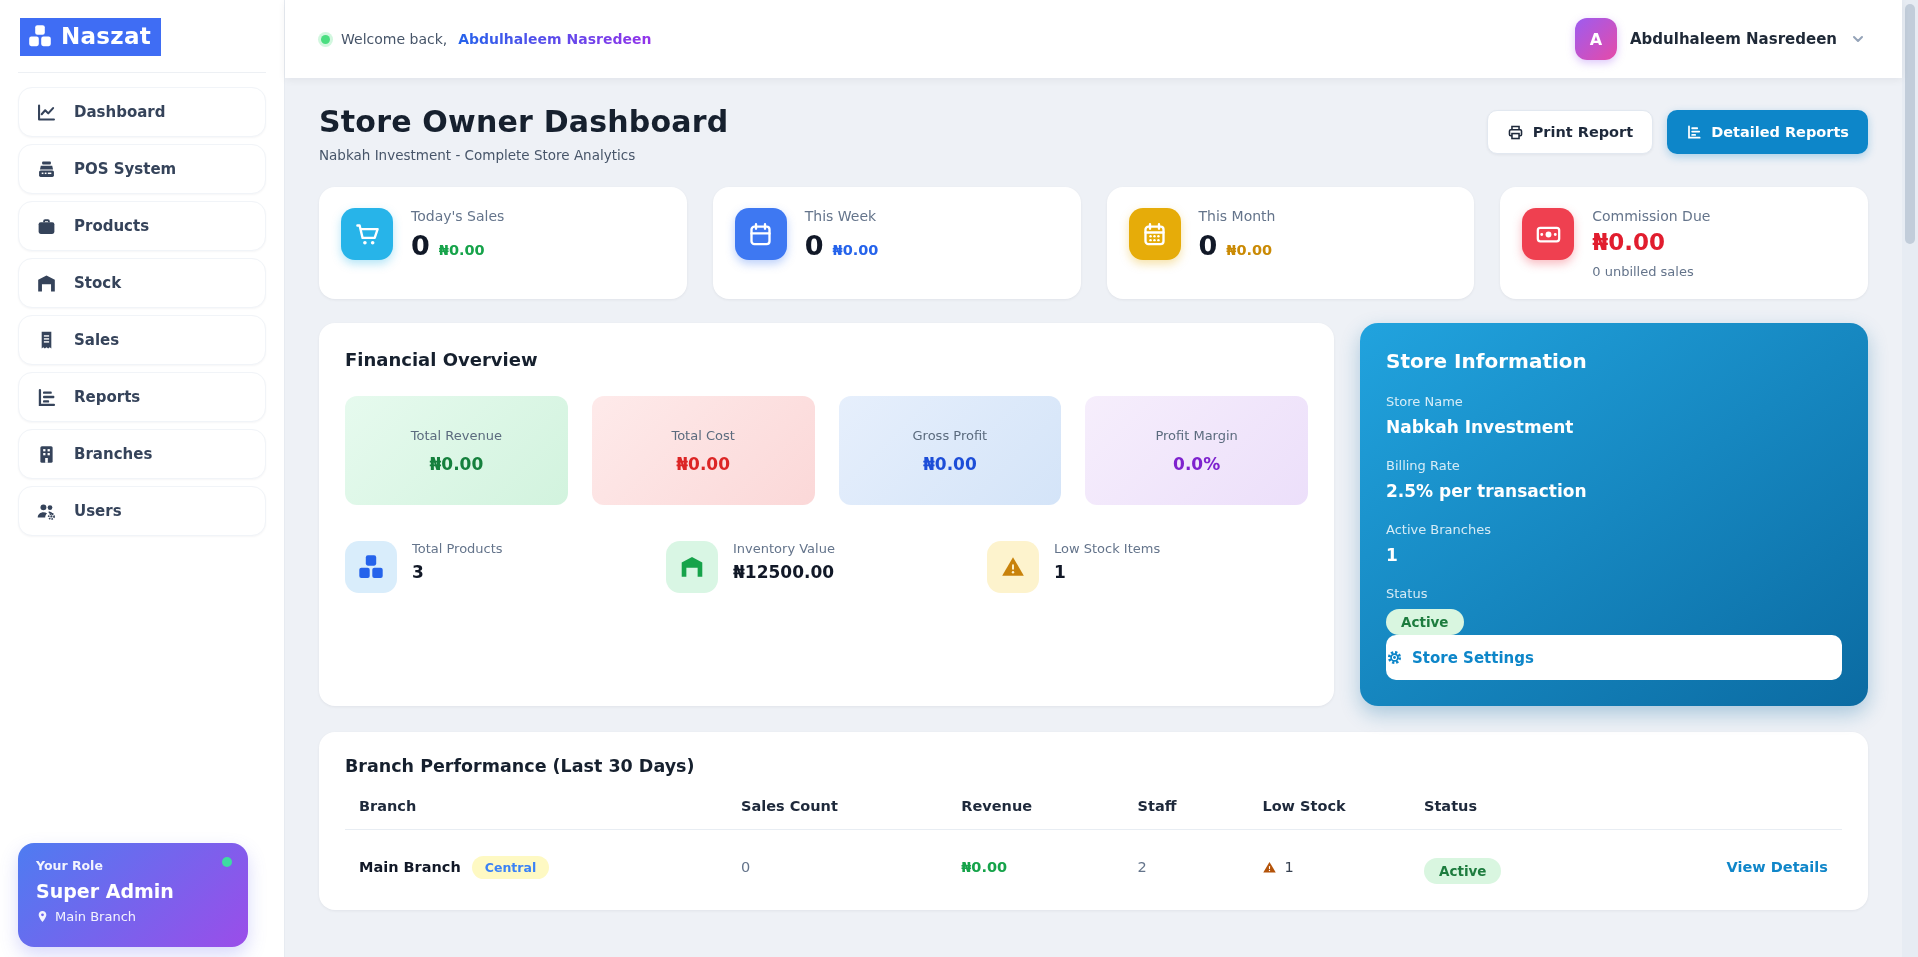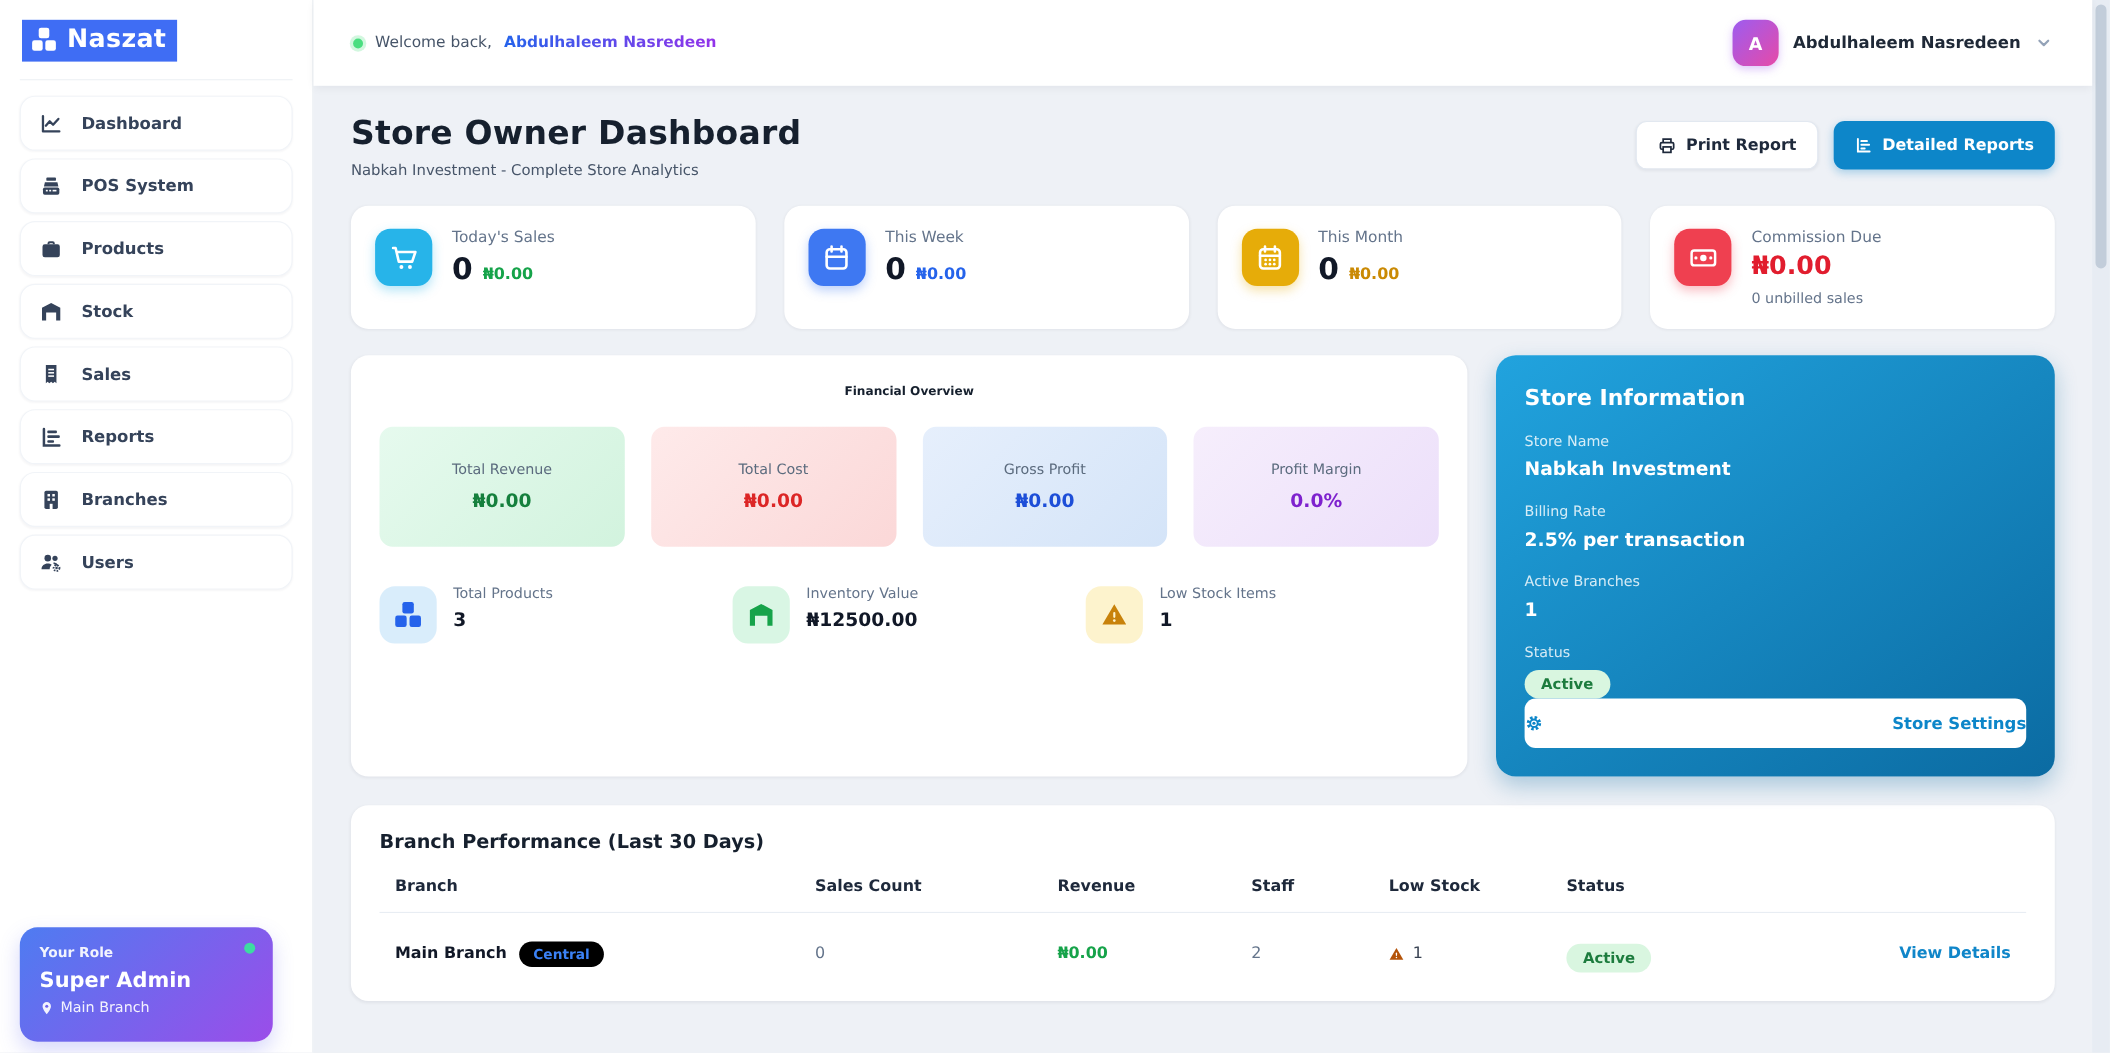--- a/index.html
+++ b/index.html
@@ -57,21 +57,21 @@
   .stat-line{display:flex;align-items:baseline;gap:9px;margin-top:8px;}
   .stat-count{font-size:27px;font-weight:800;color:#111827;line-height:1;}
   .stat-amount{font-size:14.5px;font-weight:700;}
   .a-green{color:#16a34a;}.a-blue{color:#2563eb;}.a-amber{color:#ca8a04;}
   .big-red{font-size:23px;font-weight:800;color:#e11d2e;margin-top:7px;line-height:1;}
   .stat-note{font-size:13px;color:#64748b;margin-top:10px;}
 
   
   .mid-row{display:flex;gap:26px;margin-bottom:26px;}
   .fin-card{flex:1;background:#fff;border-radius:16px;padding:26px;box-shadow:0 1px 3px rgba(15,23,42,.06);min-width:0;}
-  .fin-title{font-size:11px;font-weight:700;color:#16202e;text-align:center;}
+  .fin-title{font-size:18px;font-weight:700;color:#16202e;}
   .fin-tiles{display:flex;gap:24px;margin-top:26px;}
   .fin-tile{flex:1;height:109px;border-radius:12px;display:flex;flex-direction:column;align-items:center;justify-content:center;gap:11px;}
   .t-green{background:linear-gradient(135deg,#e6faee,#d2f3de);}
   .t-red{background:linear-gradient(135deg,#feeaea,#fbd8d8);}
   .t-blue{background:linear-gradient(135deg,#e6effc,#d4e4f8);}
   .t-purple{background:linear-gradient(135deg,#f6eefc,#ecdffa);}
   .fin-tile .lbl{font-size:13px;color:#5b6b7e;}
   .fin-tile .val{font-size:17px;font-weight:800;}
   .v-green{color:#15803d;}.v-red{color:#dc2626;}.v-blue{color:#1d4ed8;}.v-purple{color:#7e22ce;}
   .mini-row{display:flex;margin-top:36px;}
@@ -81,31 +81,31 @@
   .mi-blue{background:#d9edfb;}.mi-green{background:#d9f6e4;}.mi-yellow{background:#fdf3cd;}
   .mini .lbl{font-size:13px;color:#64748b;}
   .mini .val{font-size:17px;font-weight:800;color:#111827;margin-top:6px;}
 
   .store-card{width:508px;min-width:508px;border-radius:18px;background:linear-gradient(145deg,#21a3de 0%,#0b6ba2 100%);color:#fff;padding:26px;display:flex;flex-direction:column;box-shadow:0 8px 20px rgba(13,107,162,.3);}
   .store-title{font-size:20px;font-weight:700;}
   .field{margin-top:21px;}
   .field .lbl{font-size:13px;color:rgba(255,255,255,.82);}
   .field .val{font-size:17px;font-weight:700;margin-top:8px;}
   .status-pill{display:inline-block;background:#d9f6e0;color:#1d7c3e;font-size:13.5px;font-weight:700;padding:5px 15px;border-radius:999px;margin-top:8px;}
-  .store-btn{margin-top:auto;background:#fff;color:#0d86c9;font-weight:700;font-size:15px;height:45px;border-radius:10px;display:flex;align-items:center;justify-content:space-between;gap:9px;border:none;cursor:pointer;font-family:inherit;}
+  .store-btn{margin-top:auto;background:#fff;color:#0d86c9;font-weight:700;font-size:15px;height:45px;border-radius:10px;display:flex;align-items:center;justify-content:flex-start;gap:9px;border:none;cursor:pointer;font-family:inherit;}
 
   
   .branch-card{background:#fff;border-radius:16px;padding:24px 26px 26px;box-shadow:0 1px 3px rgba(15,23,42,.06);}
   .branch-title{font-size:17.5px;font-weight:700;color:#16202e;}
   .tbl{margin-top:22px;}
   .tbl-head,.tbl-row{display:grid;grid-template-columns:26% 15% 12% 8.5% 11% 15.5% 12%;align-items:center;padding:0 14px;}
   .tbl-head{font-size:14.5px;font-weight:700;color:#1e293b;padding-bottom:15px;border-bottom:1px solid #e8edf3;}
   .tbl-row{padding-top:20px;font-size:14.5px;color:#64748b;}
   .branch-name{color:#111827;font-weight:600;display:flex;align-items:center;gap:11px;}
-  .central-pill{background:#000000;color:#3b82f6;font-size:12.5px;font-weight:600;padding:4px 13px;border-radius:999px;}
+  .central-pill{background:#fef9c3;color:#3b82f6;font-size:12.5px;font-weight:600;padding:4px 13px;border-radius:999px;}
   .revenue{color:#16a34a;font-weight:700;}
   .low-cell{display:flex;align-items:center;gap:7px;color:#374151;}
   .low-cell svg{width:15px;height:15px;}
   .view-link{color:#1086c9;font-weight:600;text-align:right;cursor:pointer;}
 
   
   .scrollbar{width:16px;min-width:16px;background:#e7ecf3;position:relative;}
   .scroll-thumb{position:absolute;top:4px;left:3px;width:10px;height:240px;border-radius:6px;background:#c2cdda;}
 </style>
 </head>

